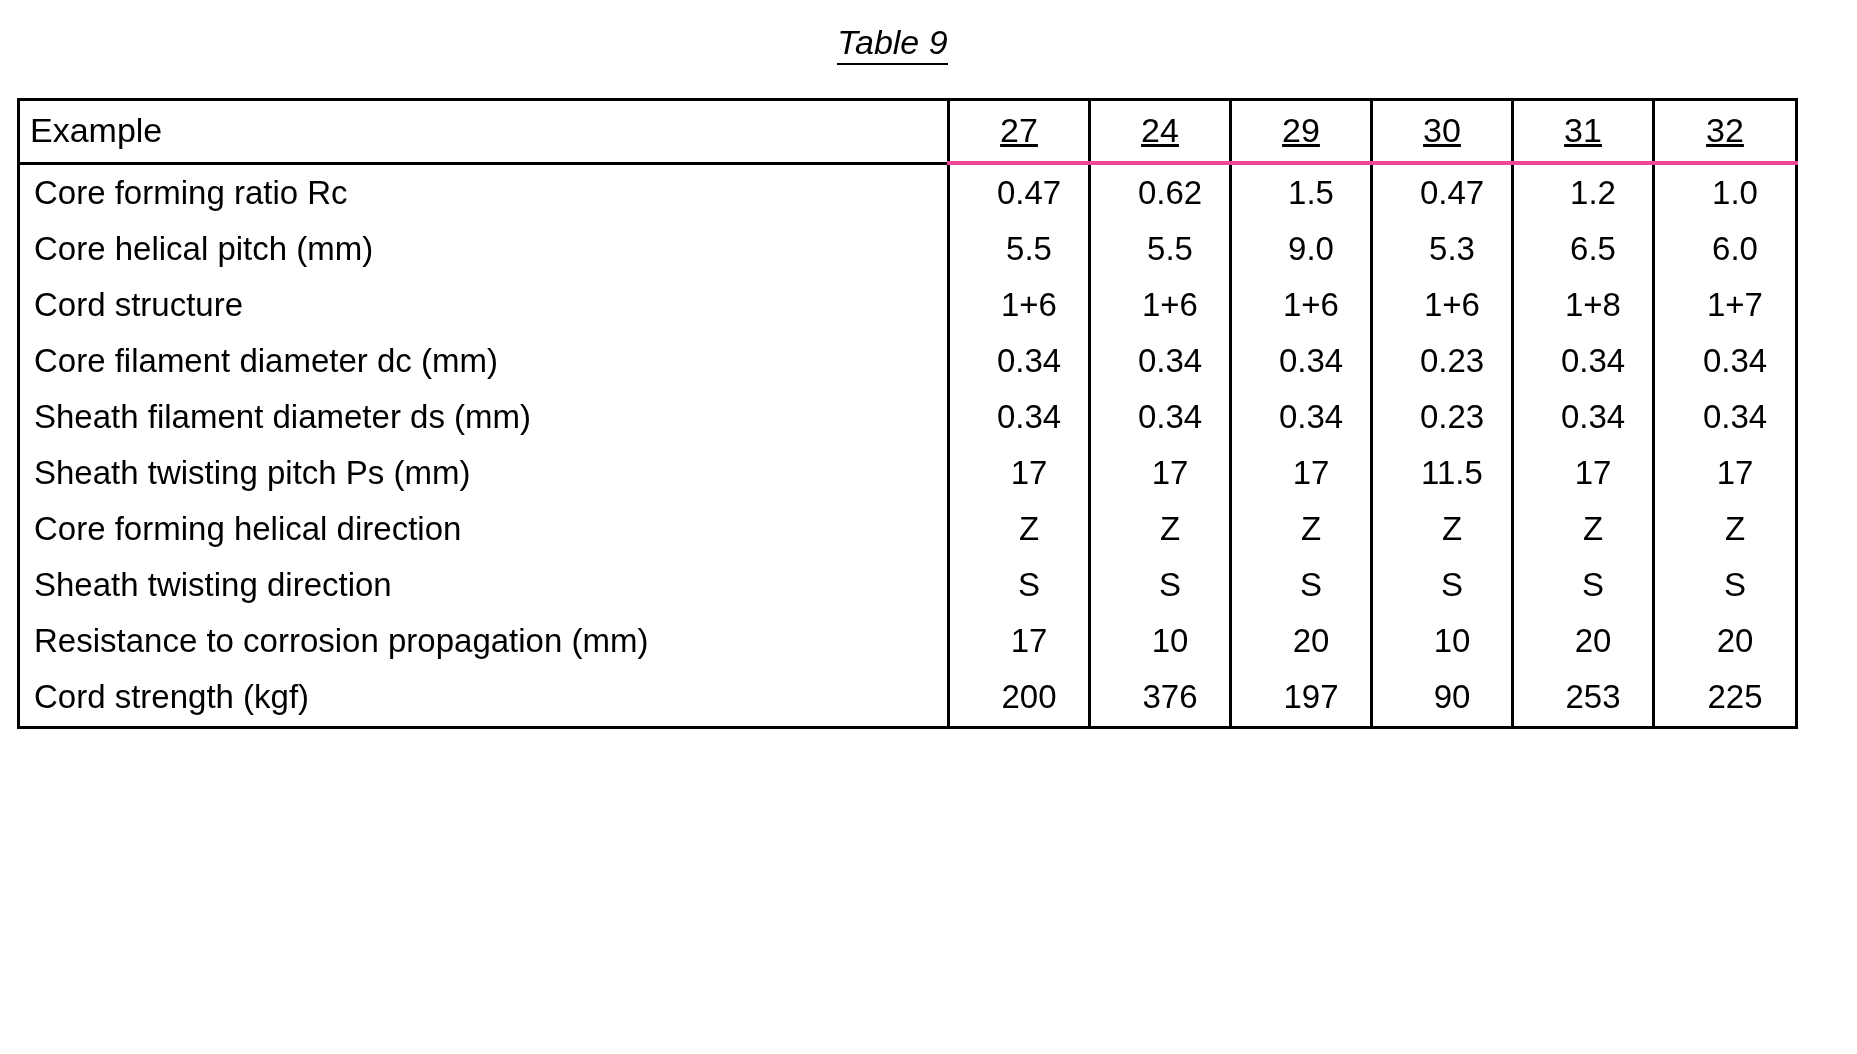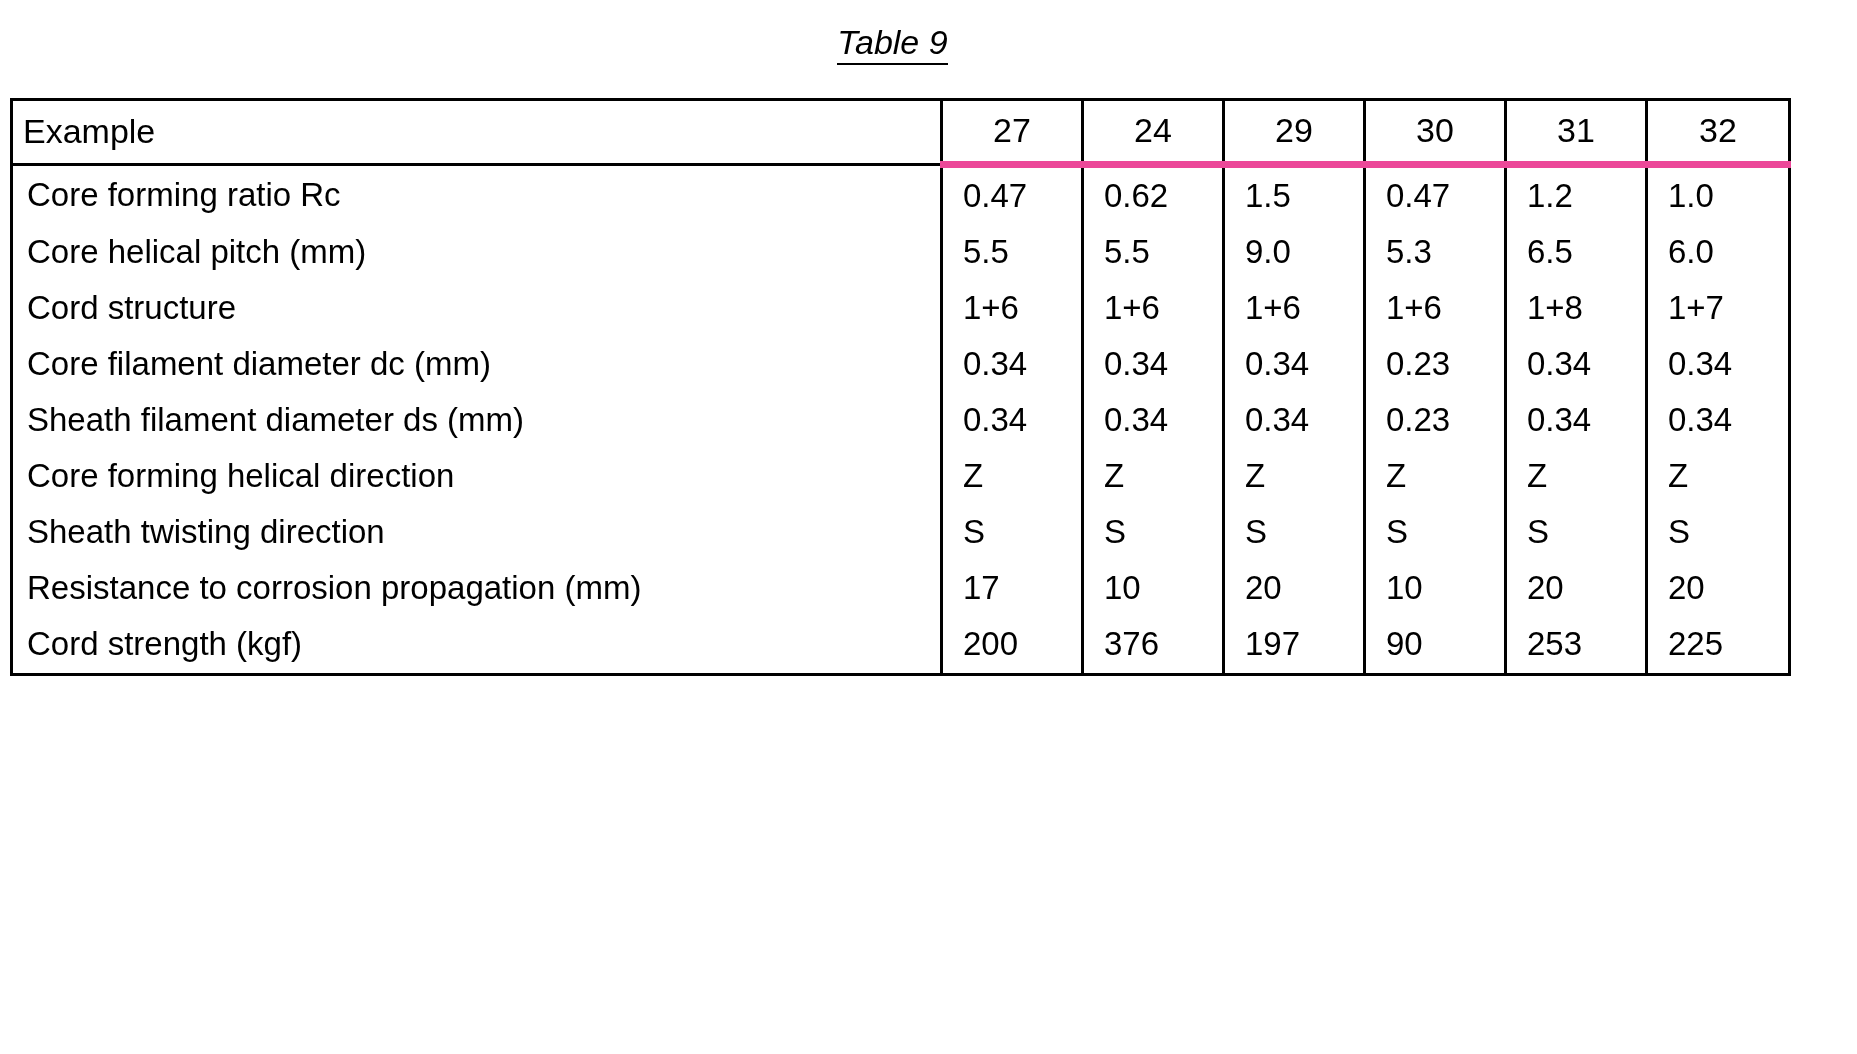--- a/index.html
+++ b/index.html
@@ -30,21 +30,21 @@
     line-height: 40px;
   }
   .table-title span {
     border-bottom: 2px solid #000;
     padding-bottom: 2px;
     font-style: italic;
   }
   .table-wrap {
     position: absolute;
     top: 98px;
-    left: 10px;
+    left: 17px;
     width: 1780px;
   }
   table.data {
     border-collapse: collapse;
     table-layout: fixed;
     width: 1780px;
     border: 3px solid #000;
   }
   table.data col.label-col { width: 930px; }
   table.data col.num-col { width: 141px; }
@@ -64,35 +64,36 @@
     padding: 10px 0 12px 10px;
     font-size: 34px;
     border-right: 3px solid #000;
     border-bottom: 3px solid #000;
   }
   tr.head-row th.num {
     text-align: center;
     padding: 10px 0 12px 0;
     font-size: 34px;
     border-right: 3px solid #000;
-    border-bottom: 7px solid #ec4899;
+    border-bottom: 4px solid #ec4899;
+    text-decoration: underline;
   }
   tr.head-row th.num.last {
     border-right: 0;
   }
 
   
   tbody tr td.label {
     text-align: left;
     padding: 9px 0 9px 14px;
     border-right: 3px solid #000;
     font-size: 33px;
   }
   tbody tr td.val {
-    text-align: left;
+    text-align: center;
     padding: 9px 0 9px 20px;
     border-right: 3px solid #000;
     font-size: 33px;
   }
   tbody tr td.val.last {
     border-right: 0;
   }
   tbody tr:last-child td {
     padding-bottom: 10px;
   }
@@ -168,20 +169,29 @@
         <tr>
           <td class="label">Sheath filament diameter ds (mm)</td>
           <td class="val">0.34</td>
           <td class="val">0.34</td>
           <td class="val">0.34</td>
           <td class="val">0.23</td>
           <td class="val">0.34</td>
           <td class="val last">0.34</td>
         </tr>
         <tr>
+          <td class="label">Sheath twisting pitch Ps (mm)</td>
+          <td class="val">17</td>
+          <td class="val">17</td>
+          <td class="val">17</td>
+          <td class="val">11.5</td>
+          <td class="val">17</td>
+          <td class="val last">17</td>
+        </tr>
+        <tr>
           <td class="label">Core forming helical direction</td>
           <td class="val">Z</td>
           <td class="val">Z</td>
           <td class="val">Z</td>
           <td class="val">Z</td>
           <td class="val">Z</td>
           <td class="val last">Z</td>
         </tr>
         <tr>
           <td class="label">Sheath twisting direction</td>

